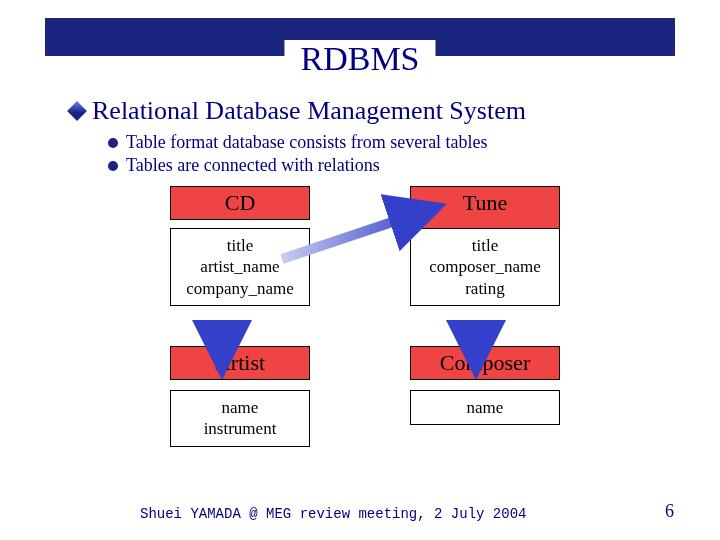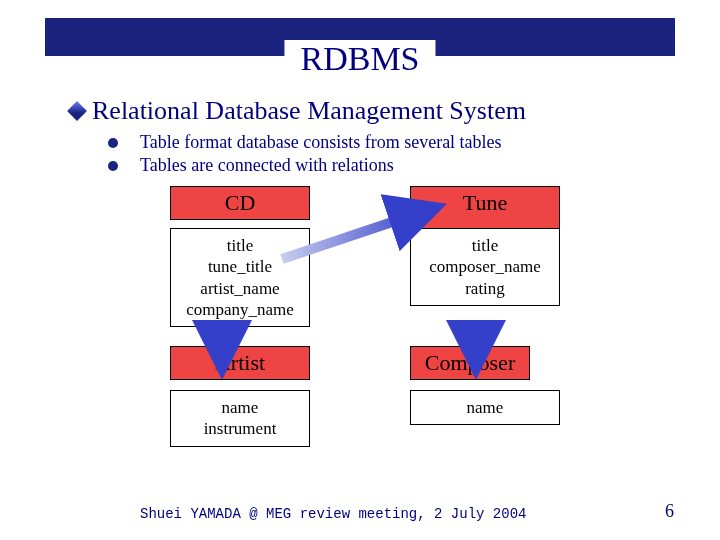--- a/index.html
+++ b/index.html
@@ -45,21 +45,21 @@
   .diamond {
     width: 14px;
     height: 14px;
     background: linear-gradient(135deg, #6a7fff 0%, #1a237e 60%);
     transform: rotate(45deg);
     flex-shrink: 0;
   }
   .sub-line {
     display: flex;
     align-items: center;
-    gap: 22px;
+    gap: 8px;
     margin: 2px 0 2px 48px;
     font-size: 18px;
     color: #000080;
     font-family: "Times New Roman", Times, serif;
   }
   .dot {
     width: 10px;
     height: 10px;
     border-radius: 50%;
     background: #1a237e;
@@ -131,21 +131,20 @@
     <span>Tables are connected with relations</span>
   </div>
 </div>
 
 
 <div class="entity" style="left:170px; top:186px; width:140px; height:34px;">
   <div class="entity-title">CD</div>
 </div>
 <div class="entity-body" style="left:170px; top:228px; width:140px;">
   <div>title</div>
-  <div>tune_title</div>
   <div>artist_name</div>
   <div>company_name</div>
 </div>
 
 
 <div class="entity" style="left:410px; top:186px; width:150px; height:48px;">
   <div class="entity-title">Tune</div>
 </div>
 <div class="entity-body" style="left:410px; top:228px; width:150px;">
   <div>title</div>
@@ -156,21 +155,21 @@
 
 <div class="entity" style="left:170px; top:346px; width:140px; height:34px;">
   <div class="entity-title">Artist</div>
 </div>
 <div class="entity-body" style="left:170px; top:390px; width:140px;">
   <div>name</div>
   <div>instrument</div>
 </div>
 
 
-<div class="entity" style="left:410px; top:346px; width:120px; height:34px;">
+<div class="entity" style="left:410px; top:346px; width:150px; height:34px;">
   <div class="entity-title">Composer</div>
 </div>
 <div class="entity-body" style="left:410px; top:390px; width:150px;">
   <div>name</div>
 </div>
 
 
 <svg class="arrow" style="left:0; top:0; width:720px; height:540px; pointer-events:none;">
   <defs>
     <marker id="head" orient="auto" markerWidth="6" markerHeight="6" refX="4" refY="3">

